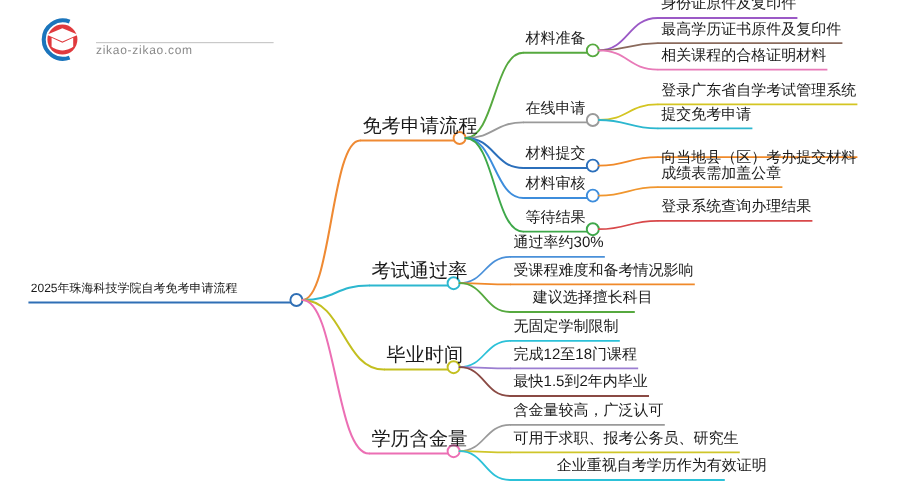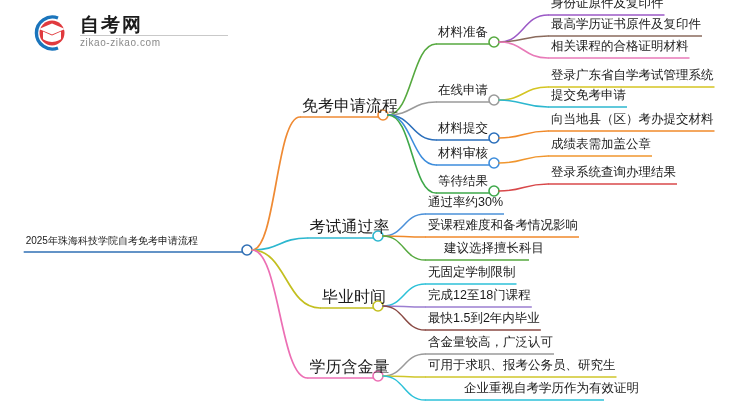--- a/index.html
+++ b/index.html
@@ -37,21 +37,20 @@
 
 <div id="stage">
 
   <div id="logo">
     <svg class="mark" viewBox="0 0 44 42">
       <path d="M30 6 A16 16 0 1 0 30 36" fill="none" stroke="#1B75BC" stroke-width="3.4"></path>
       <circle cx="24" cy="21" r="12.5" fill="#E03A3E"></circle>
       <path d="M11 17 L24 11.5 L37 17 L24 22.5 Z" fill="#ffffff"></path>
       <path d="M15 19.5 L15 27 C15 27 19 30 24 30 C29 30 33 27 33 27 L33 19.5 L24 23.6 Z" fill="#ffffff"></path>
     </svg>
-    <div class="brand">自考网</div>
     <div class="rule"></div>
     <div class="sub">zikao-zikao.com</div>
   </div>
 
   <svg class="links" id="links-layer" viewBox="0 0 750 410">
       <line x1="23.6875" y1="252" x2="243" y2="252" stroke="#2f6fb5" stroke-width="1.7"></line>
       <circle cx="247" cy="250" r="5" fill="#ffffff" stroke="#2f6fb5" stroke-width="1.6"></circle>
       <path d="M252,250 C276,250 276,117 300,117" fill="none" stroke="#ef8a33" stroke-width="1.7" stroke-linecap="round"></path>
       <line x1="300" y1="117" x2="379" y2="117" stroke="#ef8a33" stroke-width="1.7"></line>
       <circle cx="383" cy="115" r="5" fill="#ffffff" stroke="#ef8a33" stroke-width="1.6"></circle>
@@ -118,21 +117,21 @@
       <div class="node-label root-label" style="left: 25.6875px; top: 233px;">2025年珠海科技学院自考免考申请流程</div>
       <div class="node-label lvl1" style="left: 302px; top: 98px;">免考申请流程</div>
       <div class="node-label lvl2" style="left: 438px; top: 25px;">材料准备</div>
       <div class="node-label leaf" style="left: 551px; top: -4px;">身份证原件及复印件</div>
       <div class="node-label leaf" style="left: 551px; top: 17px;">最高学历证书原件及复印件</div>
       <div class="node-label leaf" style="left: 551px; top: 39px;">相关课程的合格证明材料</div>
       <div class="node-label lvl2" style="left: 438px; top: 83px;">在线申请</div>
       <div class="node-label leaf" style="left: 551px; top: 68px;">登录广东省自学考试管理系统</div>
       <div class="node-label leaf" style="left: 551px; top: 88px;">提交免考申请</div>
       <div class="node-label lvl2" style="left: 438px; top: 121px;">材料提交</div>
-      <div class="node-label leaf" style="left: 551px; top: 112px;">向当地县（区）考办提交材料</div>
+      <div class="node-label leaf" style="left: 551px; top: 124px;">向当地县（区）考办提交材料</div>
       <div class="node-label lvl2" style="left: 438px; top: 146px;">材料审核</div>
       <div class="node-label leaf" style="left: 551px; top: 137px;">成绩表需加盖公章</div>
       <div class="node-label lvl2" style="left: 438px; top: 174px;">等待结果</div>
       <div class="node-label leaf" style="left: 551px; top: 165px;">登录系统查询办理结果</div>
       <div class="node-label lvl1" style="left: 309.5px; top: 219px;">考试通过率</div>
       <div class="node-label leaf" style="left: 428px; top: 195px;">通过率约30%</div>
       <div class="node-label leaf" style="left: 428px; top: 218px;">受课程难度和备考情况影响</div>
       <div class="node-label leaf" style="left: 428px; top: 241px; margin-left: 16px;">建议选择擅长科目</div>
       <div class="node-label lvl1" style="left: 322px; top: 289px;">毕业时间</div>
       <div class="node-label leaf" style="left: 428px; top: 265px;">无固定学制限制</div>

